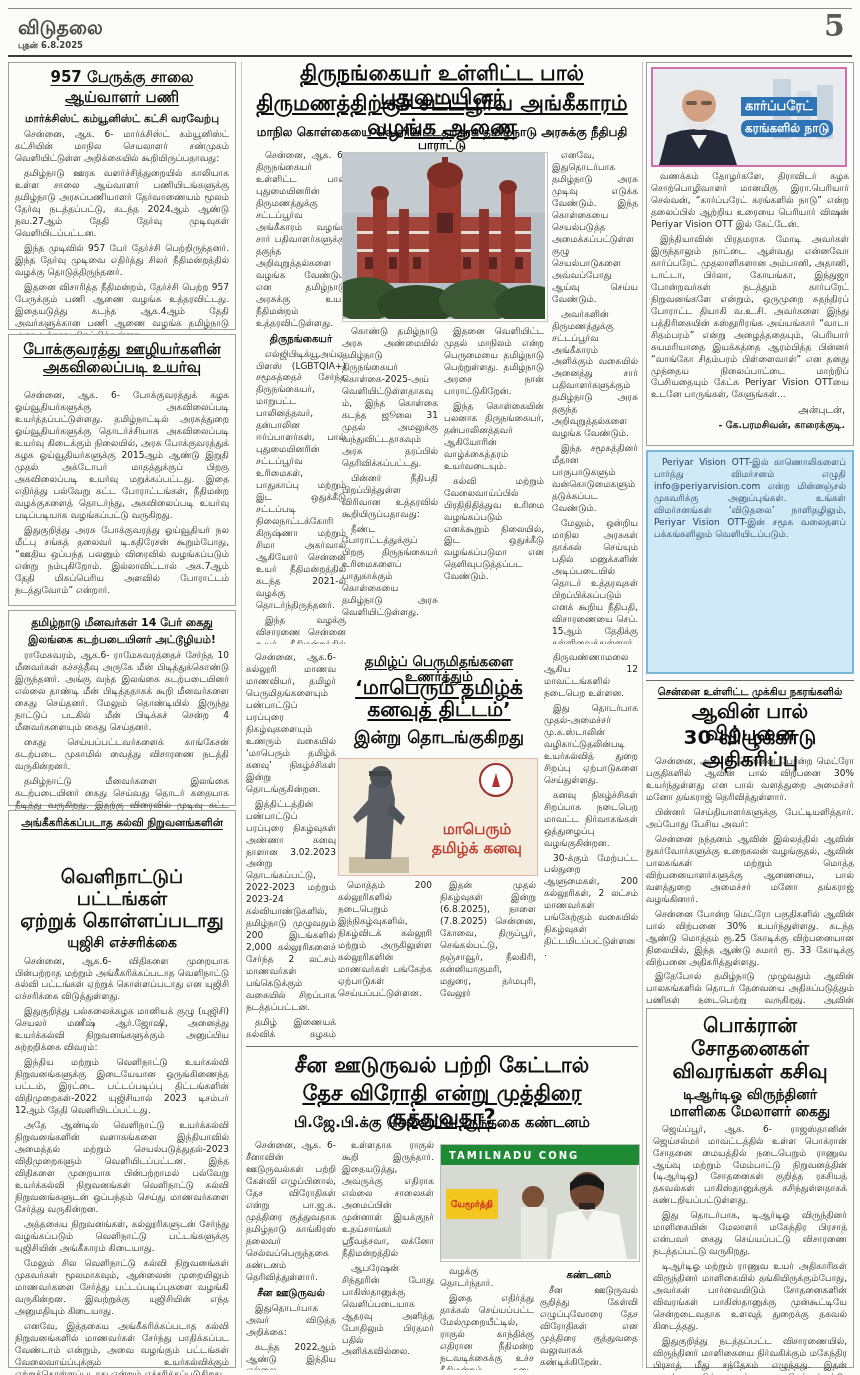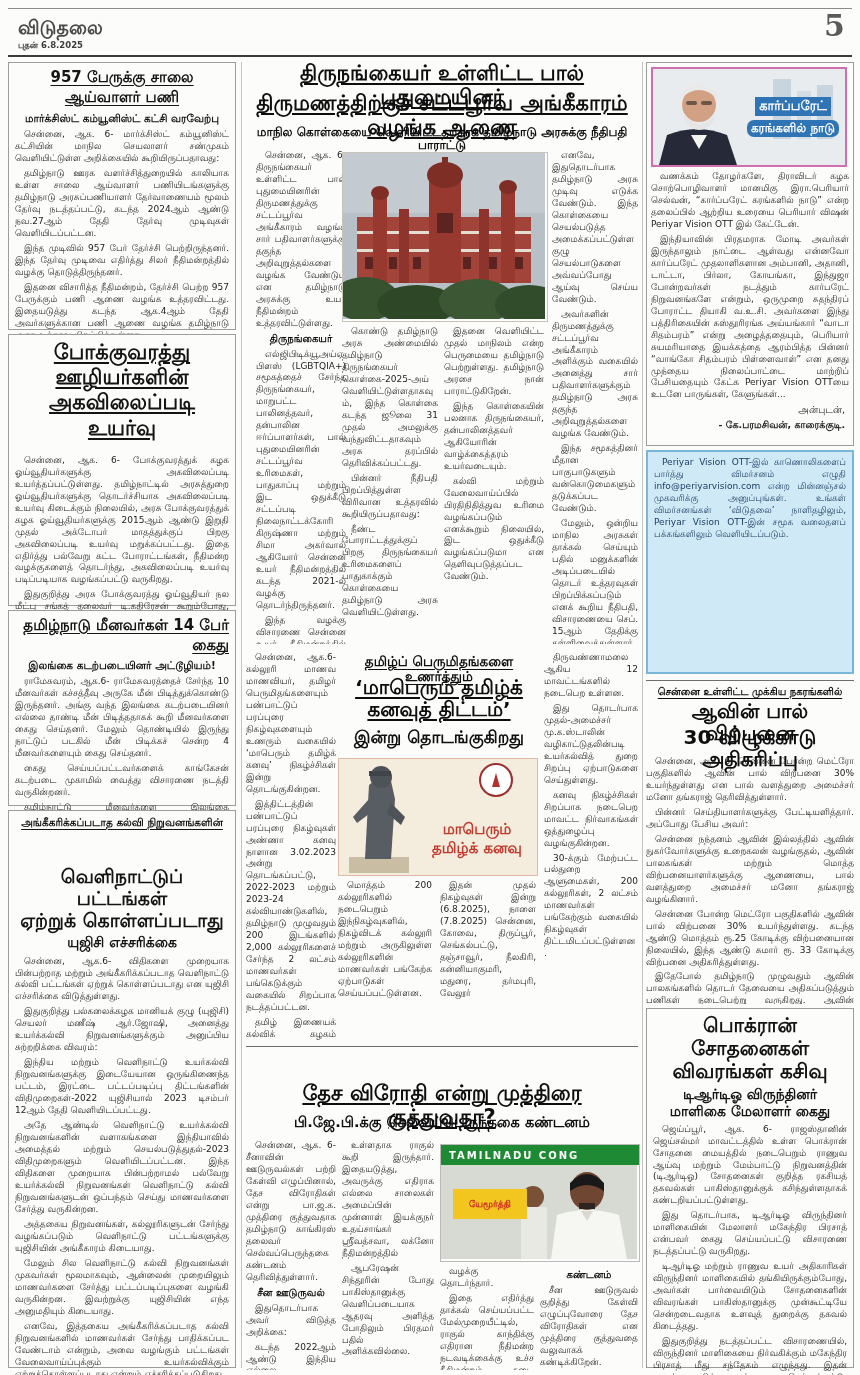--- a/index.html
+++ b/index.html
@@ -55,32 +55,32 @@
     <div>
         <p class="para">சென்னை, ஆக. 6- மார்க்சிஸ்ட் கம்யூனிஸ்ட் கட்சியின் மாநில செயலாளர் சண்முகம் வெளியிட்டுள்ள அறிக்கையில் கூறியிருப்பதாவது:</p>
         <p class="para">தமிழ்நாடு ஊரக வளர்ச்சித்துறையில் காலியாக உள்ள சாலை ஆய்வாளர் பணியிடங்களுக்கு தமிழ்நாடு அரசுப்பணியாளர் தேர்வாணையம் மூலம் தேர்வு நடத்தப்பட்டு, கடந்த 2024ஆம் ஆண்டு நவ.27ஆம் தேதி தேர்வு முடிவுகள் வெளியிடப்பட்டன.</p>
         <p class="para">இந்த முடிவில் 957 பேர் தேர்ச்சி பெற்றிருந்தனர். இந்த தேர்வு முடிவை எதிர்த்து சிலர் நீதிமன்றத்தில் வழக்கு தொடுத்திருந்தனர்.</p>
         <p class="para">இதனை விசாரித்த நீதிமன்றம், தேர்ச்சி பெற்ற 957 பேருக்கும் பணி ஆணை வழங்க உத்தரவிட்டது. இதையடுத்து கடந்த ஆக.4ஆம் தேதி அவர்களுக்கான பணி ஆணை வழங்க தமிழ்நாடு அரசு உத்தரவு பிறப்பித்துள்ளது.</p>
         <p class="para">இதற்கு மார்க்சிஸ்ட் கம்யூனிஸ்ட் கட்சியின் தமிழ்நாடு மாநில செயற்குழு சார்பில் நன்றியையும் பாராட்டுகளையும் தெரிவித்துக் கொள்கிறோம். இவ்வாறு அதில் குறிப்பிடப்பட்டுள்ளது.</p>
       </div>
   </div>
 
   <div class="box" style="left:8px;top:334px;width:228px;height:272px;">
-    <div class="kick" style="font-size:21px;line-height:1.2;">
+    <div class="kick" style="font-size:15px;line-height:1.2;">
       <span class="u" style="display:block;">போக்குவரத்து ஊழியர்களின்</span>
       <span class="u" style="display:block;">அகவிலைப்படி உயர்வு</span>
     </div>
     <div style="margin-top:14px;">
         <p class="para">சென்னை, ஆக. 6- போக்குவரத்துக் கழக ஓய்வூதியர்களுக்கு அகவிலைப்படி உயர்த்தப்பட்டுள்ளது. தமிழ்நாட்டில் அரசுத்துறை ஓய்வூதியர்களுக்கு தொடர்ச்சியாக அகவிலைப்படி உயர்வு கிடைக்கும் நிலையில், அரசு போக்குவரத்துக் கழக ஓய்வூதியர்களுக்கு 2015ஆம் ஆண்டு இறுதி முதல் அக்டோபர் மாதத்துக்குப் பிறகு அகவிலைப்படி உயர்வு மறுக்கப்பட்டது. இதை எதிர்த்து பல்வேறு கட்ட போராட்டங்கள், நீதிமன்ற வழக்குகளைத் தொடர்ந்து, அகவிலைப்படி உயர்வு படிப்படியாக வழங்கப்பட்டு வருகிறது.</p>
         <p class="para">இதுகுறித்து அரசு போக்குவரத்து ஓய்வூதியர் நல மீட்பு சங்கத் தலைவர் டி.கதிரேசன் கூறும்போது, “ஊதிய ஒப்பந்த பலனும் விரைவில் வழங்கப்படும் என்று நம்புகிறோம். இல்லாவிட்டால் அக.7ஆம் தேதி மிகப்பெரிய அளவில் போராட்டம் நடத்துவோம்” என்றார்.</p>
       </div>
   </div>
 
   <div class="box" style="left:8px;top:610px;width:228px;height:196px;">
-    <div class="kick u" style="font-size:15px;text-align:right;">தமிழ்நாடு மீனவர்கள் 14 பேர் கைது</div>
+    <div class="kick u" style="font-size:11px;">தமிழ்நாடு மீனவர்கள் 14 பேர் கைது</div>
     <div class="kick" style="font-size:10.5px;margin:3px 0;">இலங்கை கடற்படையினர் அட்டூழியம்!</div>
     <div>
         <p class="para">ராமேசுவரம், ஆக.6- ராமேசுவரத்தைச் சேர்ந்த 10 மீனவர்கள் கச்சத்தீவு அருகே மீன் பிடித்துக்கொண்டு இருந்தனர். அங்கு வந்த இலங்கை கடற்படையினர் எல்லை தாண்டி மீன் பிடித்ததாகக் கூறி மீனவர்களை கைது செய்தனர். மேலும் தொண்டியில் இருந்து நாட்டுப் படகில் மீன் பிடிக்கச் சென்ற 4 மீனவர்களையும் கைது செய்தனர்.</p>
         <p class="para">கைது செய்யப்பட்டவர்களைக் காங்கேசன் கடற்படை முகாமில் வைத்து விசாரணை நடத்தி வருகின்றனர்.</p>
         <p class="para">தமிழ்நாட்டு மீனவர்களை இலங்கை கடற்படையினர் கைது செய்வது தொடர் கதையாக நீடித்து வருகிறது. இதற்கு விரைவில் முடிவு கட்ட வேண்டும் என்பதே தமிழ்நாட்டு மக்களின் எதிர்பார்ப்பாக உள்ளது.</p>
       </div>
   </div>
 
   <div class="box" style="left:8px;top:810px;width:228px;height:558px;">
     <div class="kick u" style="font-size:10.5px;">அங்கீகரிக்கப்படாத கல்வி நிறுவனங்களின்</div>
@@ -213,20 +213,21 @@
   <div class="tcol" style="left:544px;top:652px;width:94px;height:390px;">
     <div>
         <p class="para">திருவண்ணாமலை ஆகிய 12 மாவட்டங்களில் நடைபெற உள்ளன.</p>
         <p class="para">இது தொடர்பாக முதல்-அமைச்சர் மு.க.ஸ்டாலின் வழிகாட்டுதலின்படி உயர்கல்வித் துறை சிறப்பு ஏற்பாடுகளை செய்துள்ளது.</p>
         <p class="para">கனவு நிகழ்ச்சிகள் சிறப்பாக நடைபெற மாவட்ட நிர்வாகங்கள் ஒத்துழைப்பு வழங்குகின்றன.</p>
         <p class="para">30-க்கும் மேற்பட்ட பல்துறை ஆளுமைகள், 200 கல்லூரிகள், 2 லட்சம் மாணவர்கள் பங்கேற்கும் வகையில் நிகழ்வுகள் திட்டமிடப்பட்டுள்ளன.</p>
       </div>
   </div>
 
   <div class="hrule" style="left:246px;top:1046px;width:392px;background:#6e6e6a;"></div>
+  <div class="hl" style="left:246px;top:1054px;width:392px;font-size:21px;">சீன ஊடுருவல் பற்றி கேட்டால்</div>
   <div class="hl u" style="left:246px;top:1082px;width:392px;font-size:21px;">தேச விரோதி என்று முத்திரை குத்துவதா?</div>
   <div class="hl" style="left:246px;top:1114px;width:392px;font-size:14.5px;">பி.ஜே.பி.க்கு செல்வப்பெருந்தகை கண்டனம்</div>
 
   <div class="tcol" style="left:246px;top:1140px;width:90px;height:230px;">
     <div>
         <p class="para">சென்னை, ஆக. 6- சீனாவின் ஊடுருவல்கள் பற்றி கேள்வி எழுப்பினால், தேச விரோதிகள் என்று பா.ஜ.க. முத்திரை குத்துவதாக தமிழ்நாடு காங்கிரஸ் தலைவர் செல்வப்பெருந்தகை கண்டனம் தெரிவித்துள்ளார்.</p>
       </div>
     <div class="isub">சீன ஊடுருவல்</div>
     <div>
         <p class="para">இதுதொடர்பாக அவர் விடுத்த அறிக்கை:</p>
@@ -246,21 +247,21 @@
       <rect y="0" width="196" height="20" fill="#1f8a34"></rect>
       <circle cx="92" cy="52" r="11" fill="#7a5136"></circle>
       <rect x="80" y="62" width="26" height="52" fill="#e9e9e4"></rect>
       <ellipse cx="146" cy="46" rx="17" ry="19" fill="#6e4632"></ellipse>
       <path d="M129 38 Q146 20 163 38 L163 46 Q146 34 129 46 Z" fill="#191919"></path>
       <rect x="138" y="58" width="16" height="6" fill="#2b2420"></rect>
       <path d="M110 114 L116 70 Q146 60 178 70 L186 114 Z" fill="#f6f6f2"></path>
       <polygon points="140,66 146,76 152,66" fill="#d9d9d2"></polygon>
     </svg>
     <div class="banner-green" style="left:0;top:0;width:196px;height:20px;">TAMILNADU CONG</div>
-    <div class="sign-yellow" style="left:12px;top:44px;width:74px;height:30px;">யேமூர்த்தி</div>
+    <div class="sign-yellow" style="left:5px;top:44px;width:52px;height:30px;">யேமூர்த்தி</div>
   </div>
 
   <div class="tcol" style="left:440px;top:1266px;width:94px;height:104px;">
     <div>
         <p class="para">வழக்கு தொடர்ந்தார்.</p>
         <p class="para">இதை எதிர்த்து தாக்கல் செய்யப்பட்ட மேல்முறையீட்டில், ராகுல் காந்திக்கு எதிரான நீதிமன்ற நடவடிக்கைக்கு உச்ச நீதிமன்றம் தடை விதித்தது.</p>
       </div>
   </div>
   <div class="tcol" style="left:540px;top:1266px;width:98px;height:104px;">
     <div class="isub">கண்டனம்</div>
@@ -277,21 +278,21 @@
         <rect x="144" y="22" width="14" height="48" fill="#d3dde5"></rect>
         <rect x="164" y="16" width="16" height="54" fill="#c9d5de"></rect>
         <path d="M6 96 L14 66 Q44 54 74 66 L84 96 Z" fill="#262a38"></path>
         <polygon points="38,66 46,80 54,66" fill="#f2f2ef"></polygon>
         <circle cx="46" cy="36" r="17" fill="#d2a184"></circle>
         <path d="M27 30 Q46 12 65 30 L65 24 Q46 8 27 24 Z" fill="#e9e9e9"></path>
         <path d="M31 44 Q46 66 61 44 L61 52 Q46 70 31 52 Z" fill="#e6e6e6"></path>
         <rect x="33" y="32" width="11" height="4" rx="2" fill="#6b5747"></rect>
         <rect x="48" y="32" width="11" height="4" rx="2" fill="#6b5747"></rect>
       </svg>
-      <div class="abs" style="left:88px;top:26px;width:104px;text-align:center;">
+      <div class="abs" style="left:88px;top:26px;width:104px;text-align:left;">
         <span class="overlay-chip" style="font-size:13px;">கார்ப்பரேட்</span><br>
         <span class="overlay-chip" style="font-size:12px;border-radius:7px;">கரங்களில் நாடு</span>
       </div>
     </div>
     <div style="margin-top:104px;">
         <p class="para">வணக்கம் தோழர்களே, திராவிடர் கழக சொற்பொழிவாளர் மானமிகு இரா.பெரியார் செல்வன், “கார்ப்பரேட் கரங்களில் நாடு” என்ற தலைப்பில் ஆற்றிய உரையை பெரியார் விஷன் Periyar Vision OTT இல் கேட்டேன்.</p>
         <p class="para">இந்தியாவின் பிரதமராக மோடி அவர்கள் இருந்தாலும் நாட்டை ஆள்வது என்னவோ கார்ப்பரேட் முதலாளிகளான அம்பானி, அதானி, டாட்டா, பிர்லா, கோயங்கா, இந்துஜா போன்றவர்கள் நடத்தும் கார்பரேட் நிறுவனங்களே என்றும், ஒருமுறை சுதந்திரப் போராட்ட தியாகி வ.உ.சி. அவர்களை இந்து பத்திரிகையின் கஸ்தூரிரங்க அய்யங்கார் “வாடா சிதம்பரம்” என்று அழைத்ததையும், பெரியார் சுயமரியாதை இயக்கத்தை ஆரம்பித்த பின்னர் “வாங்கோ சிதம்பரம் பிள்ளைவாள்” என தனது முந்தைய நிலைப்பாட்டை மாற்றிப் பேசியதையும் கேட்க Periyar Vision OTTயை உடனே பாருங்கள், கேளுங்கள்...</p>
       </div>
     <div class="sign">அன்புடன்,</div>
     <div class="sign bold">- கே.பரமசிவன், காரைக்குடி.</div>

